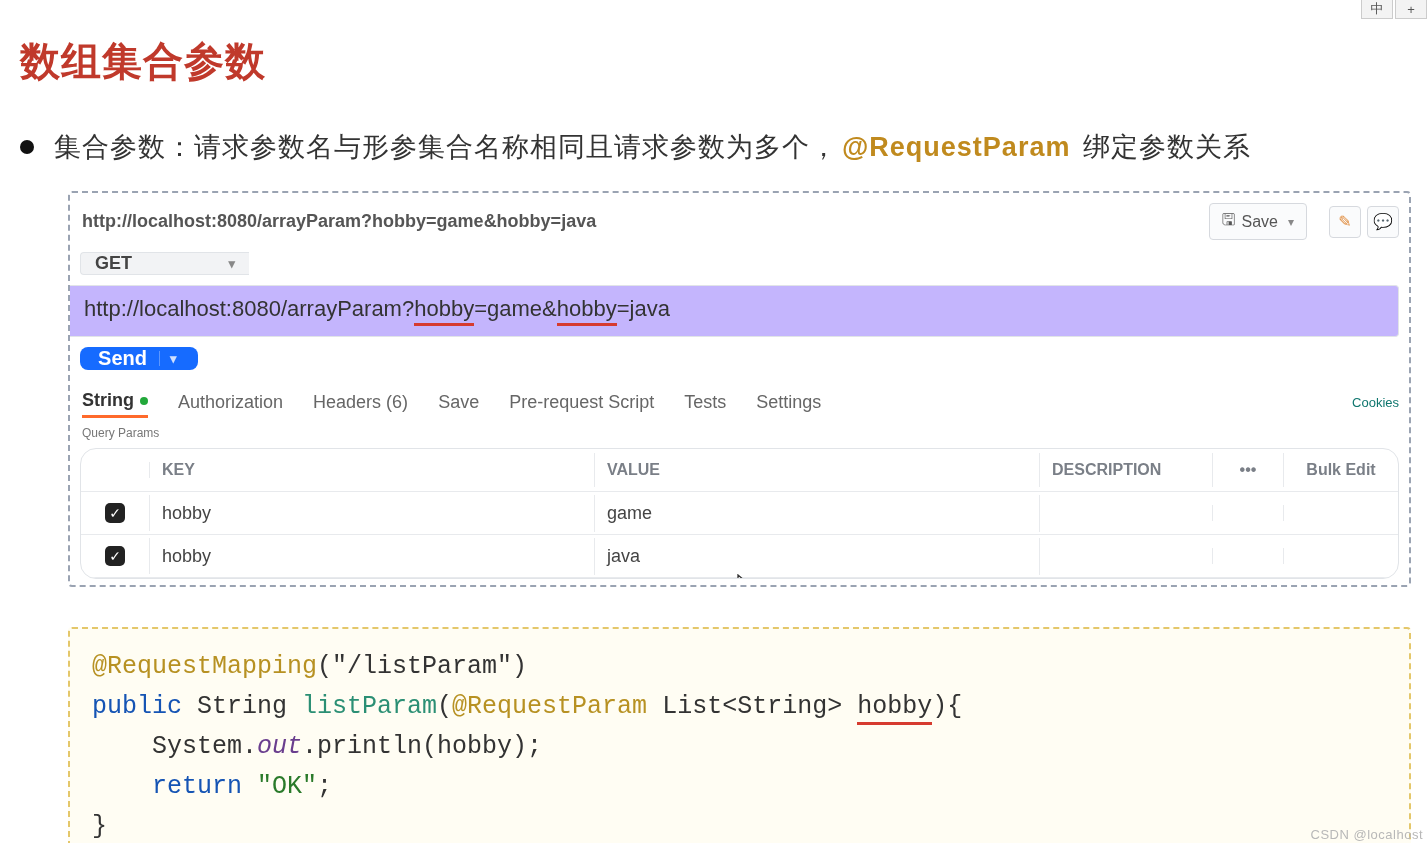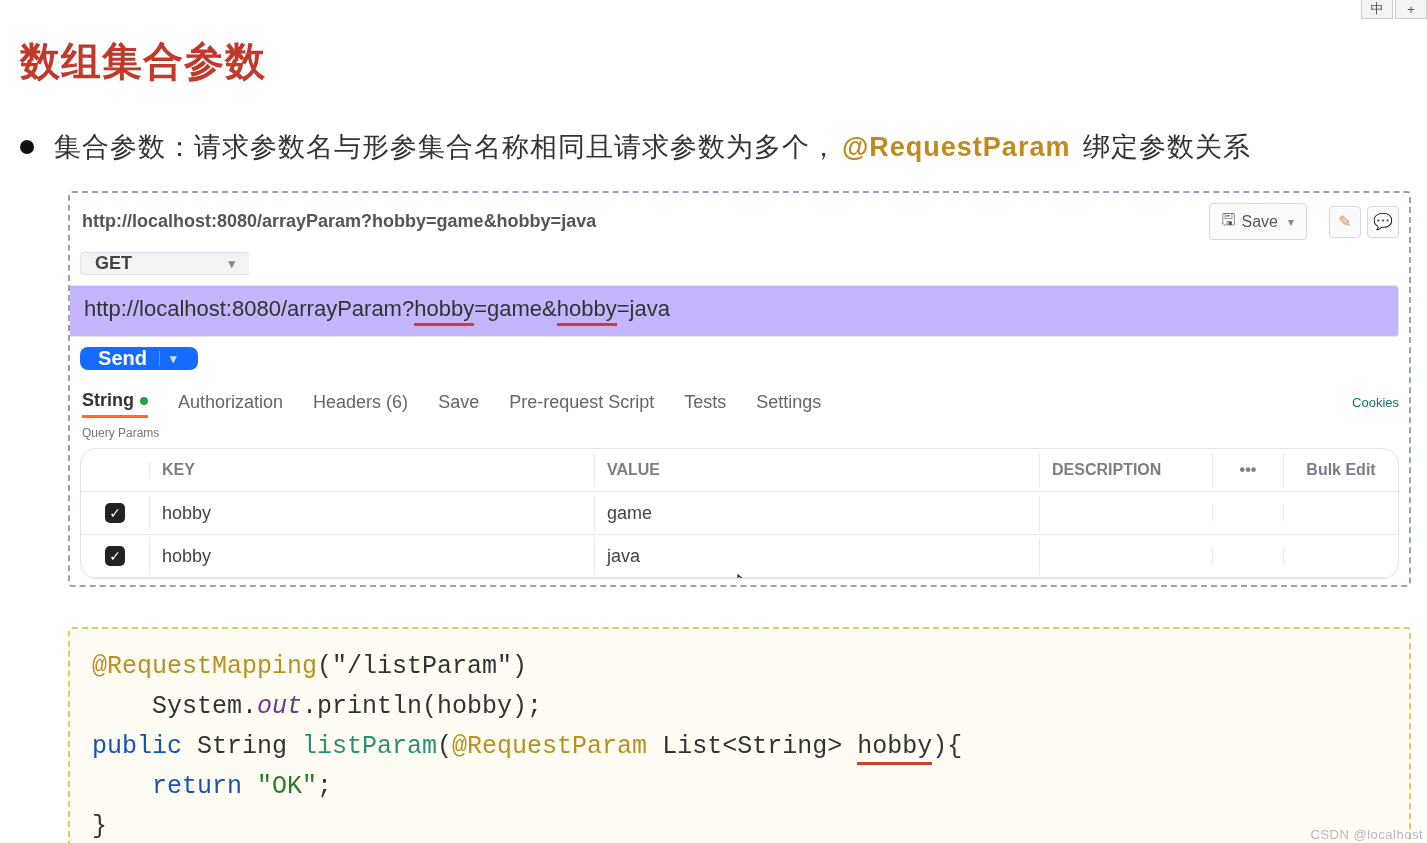--- a/index.html
+++ b/index.html
@@ -399,23 +399,23 @@
       <svg class="cursor-pointer" width="16" height="22" viewBox="0 0 16 22">
         <path d="M1 1 L1 17 L5 13 L8 20 L11 19 L8 12 L14 12 Z" fill="#fff" stroke="#333" stroke-width="1.3"></path>
       </svg>
     </div>
   </div>
 
   <div class="code-panel">
     <div>
       <span class="c-ann">@RequestMapping</span><span>("/listParam")</span>
     </div>
-    <div style="white-space: pre;"><span>    System.</span><span class="c-out">out</span><span>.println(hobby);</span></div>
     <div>
       <span class="c-key1">public</span><span class="c-type"> String </span><span class="c-meth">listParam</span><span>(</span><span class="c-ann">@RequestParam</span><span class="c-type"> List&lt;String&gt; </span><span class="c-id red-ul">hobby</span><span>){</span>
     </div>
+    <div style="white-space: pre;"><span>    System.</span><span class="c-out">out</span><span>.println(hobby);</span></div>
     <div style="white-space: pre;"><span class="c-key2">    return </span><span class="c-str">"OK"</span><span>;</span></div>
     <div>}</div>
   </div>
 
 </div>
 
 <div class="watermark">CSDN @localhost</div>
 
 </body></html>

